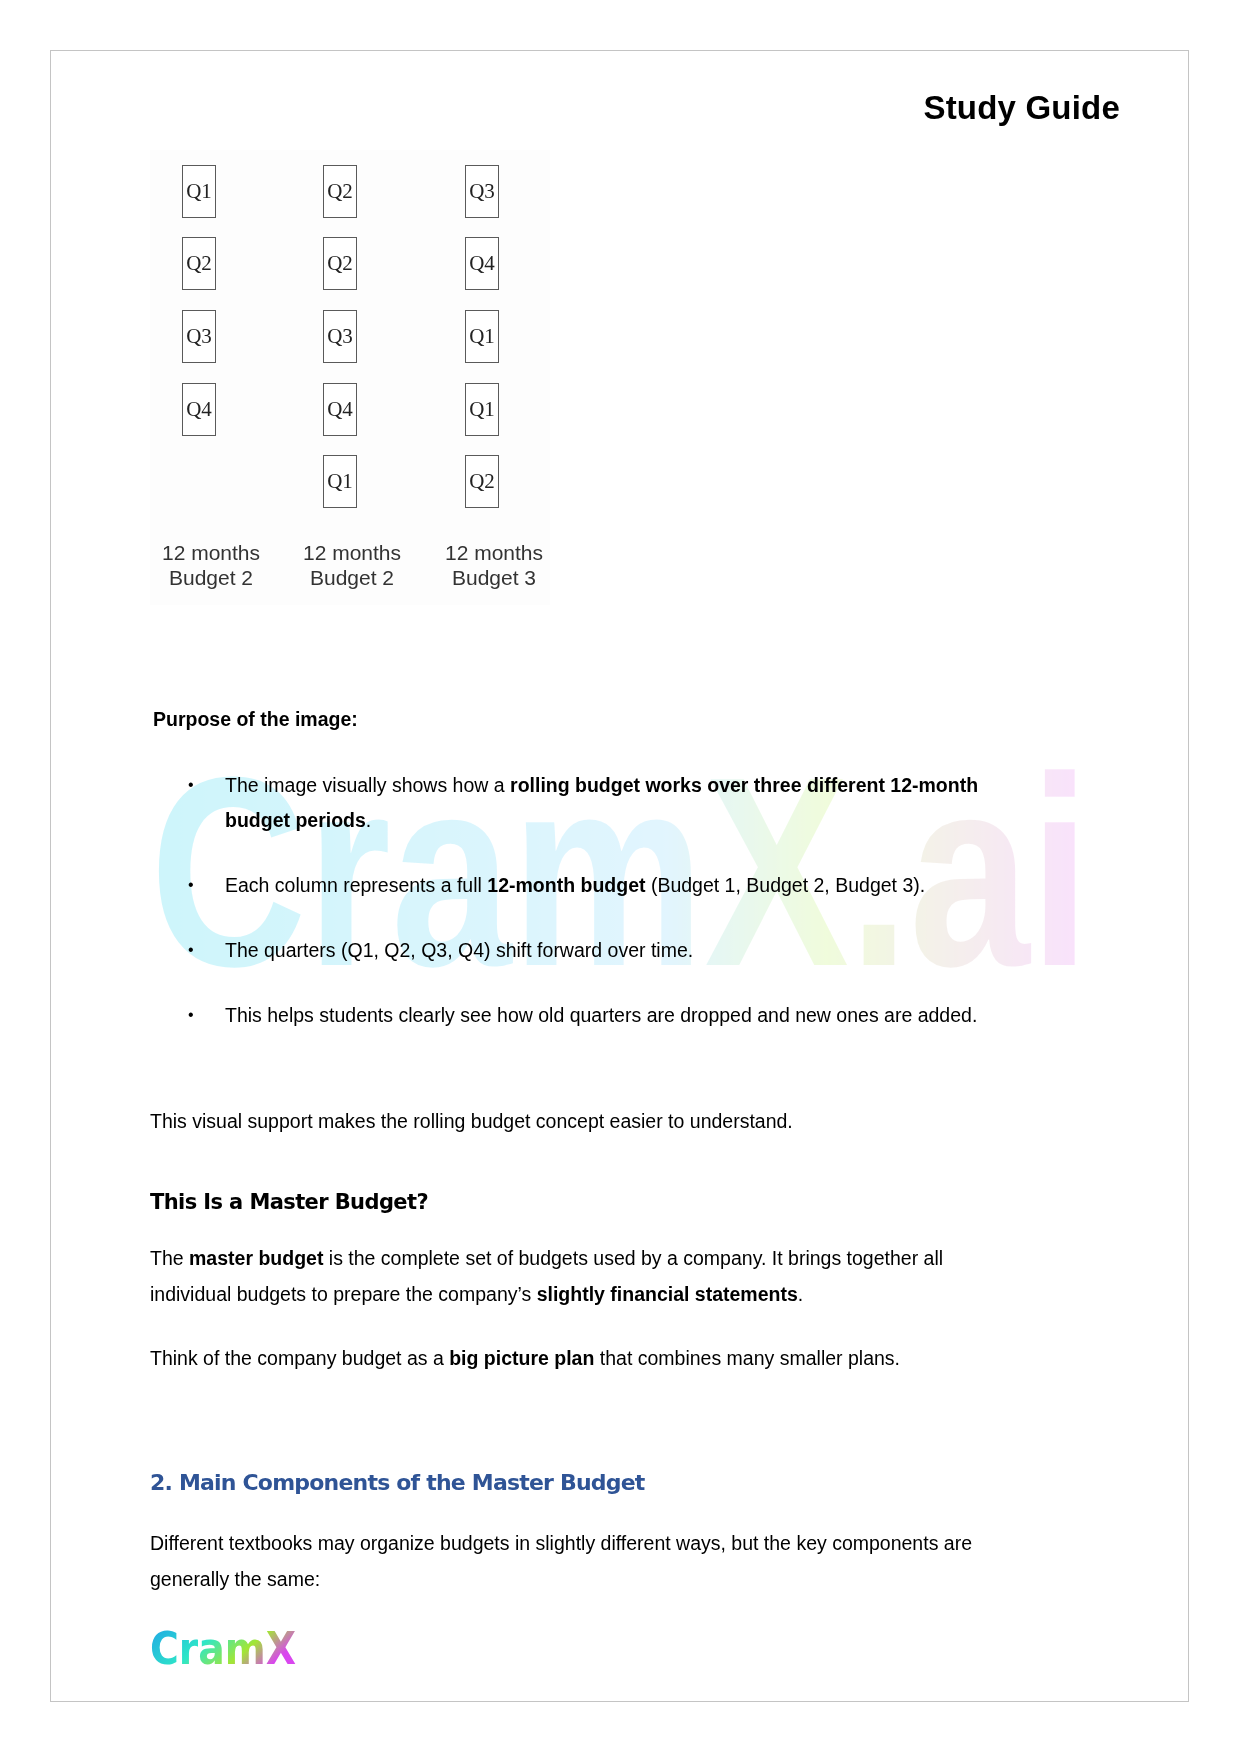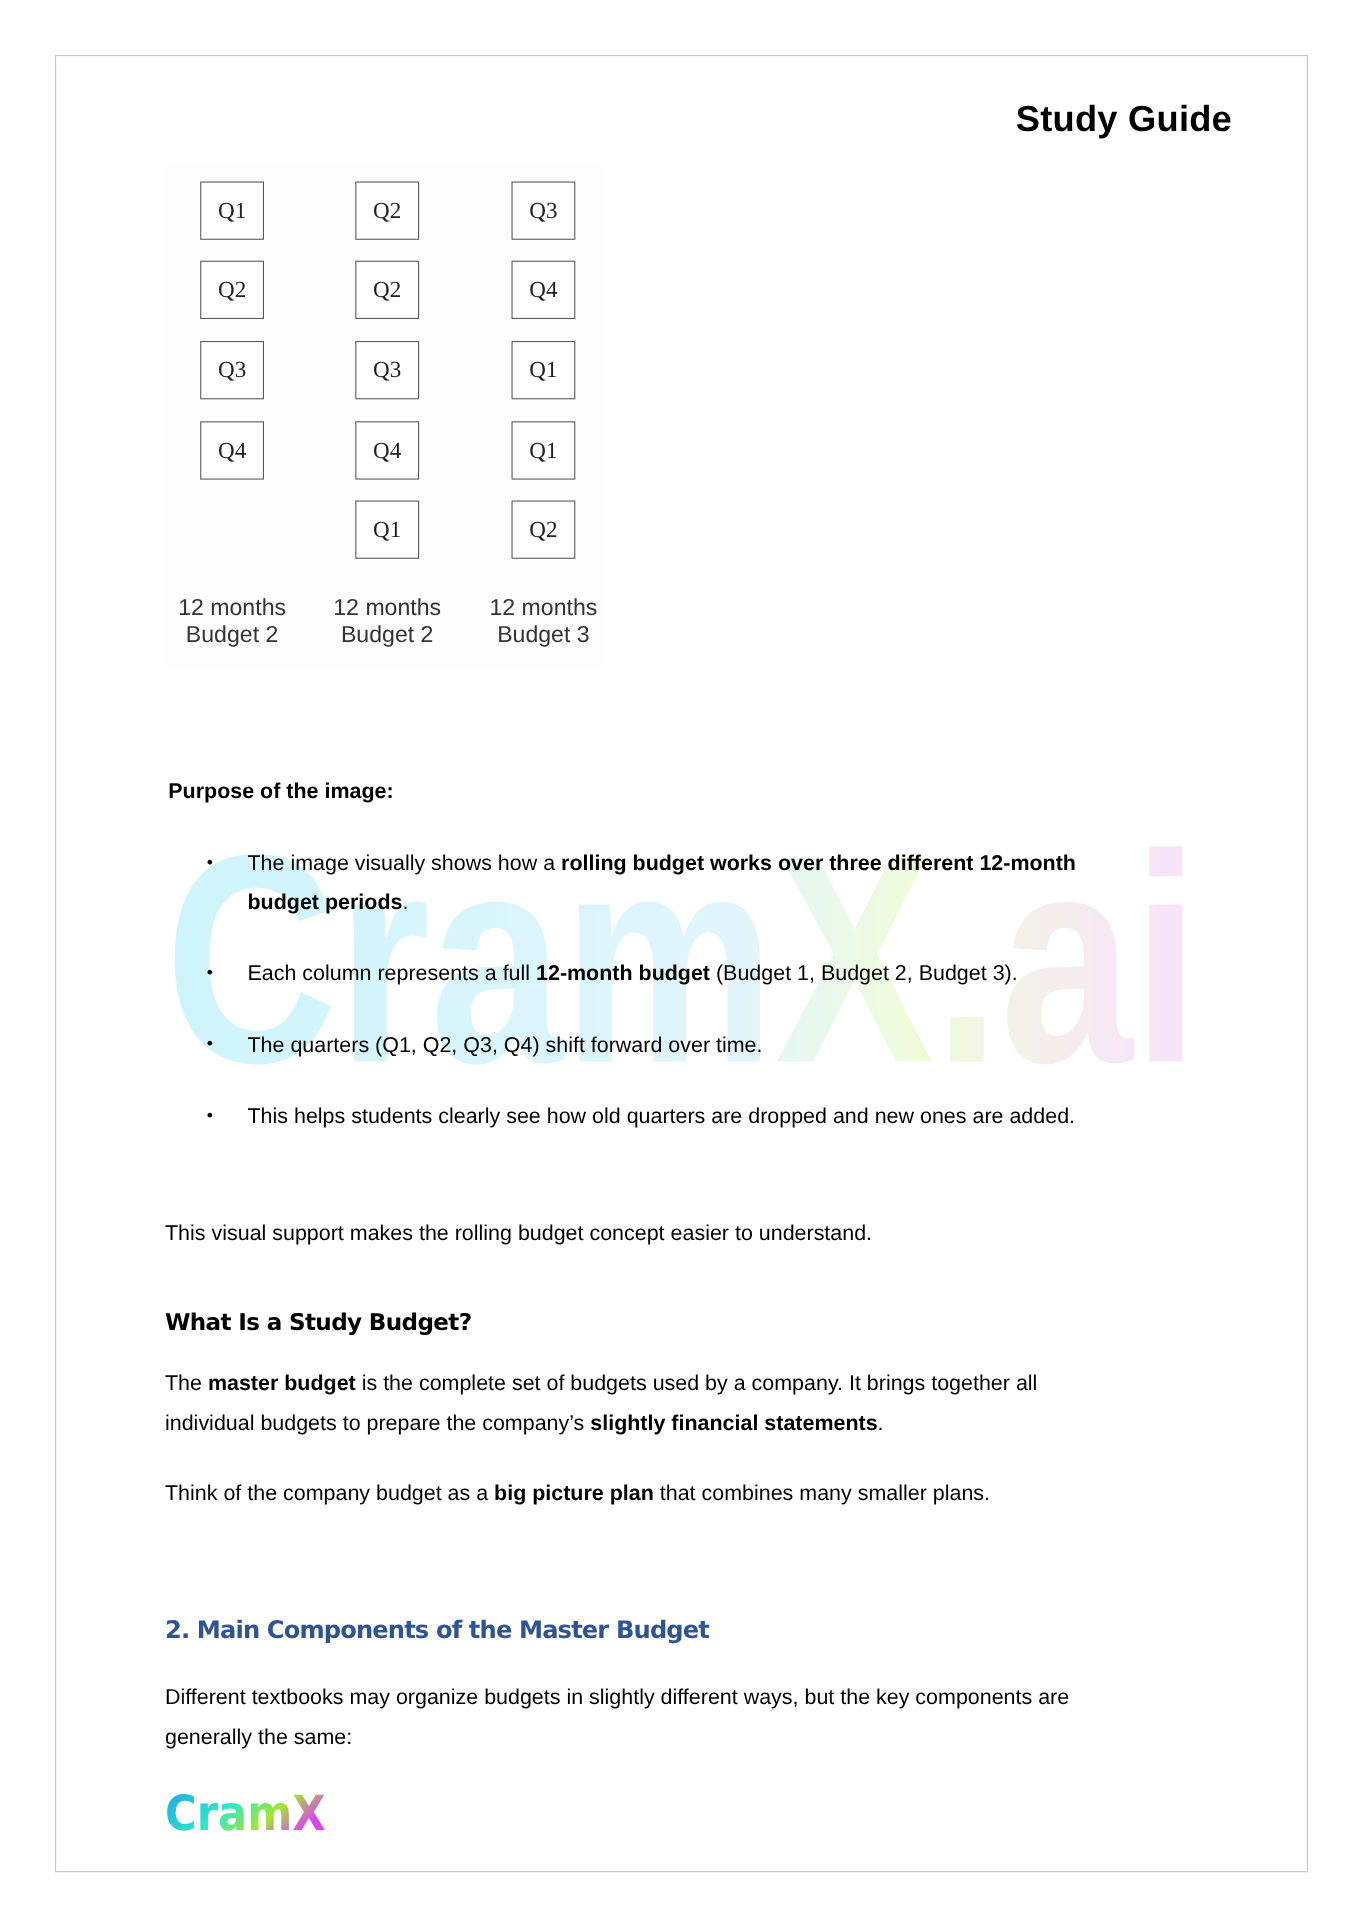--- a/index.html
+++ b/index.html
@@ -14,21 +14,21 @@
     .header-title {
       position: absolute; left: 812px; width: 308px; top: 88px; text-align: right;
       font-size: 33px; font-weight: bold; line-height: 40px; letter-spacing: 0.2px;
     }
     
     .figure {
       position: absolute; left: 150px; top: 150px; width: 400px; height: 455px;
       background: #fdfdfd;
     }
     .qbox {
-      position: absolute; width: 58px; height: 53px; box-sizing: border-box;
+      position: absolute; width: 34px; height: 53px; box-sizing: border-box;
       border: 1.5px solid #5a5a5a; background: #fff;
       font-family: "Liberation Serif", serif; font-size: 21px; color: #222;
       display: flex; align-items: center; justify-content: center;
     }
     .fig-label {
       position: absolute; width: 120px; text-align: center;
       font-family: Liberation Sans, sans-serif; font-size: 21px; line-height: 25px; color: #333;
     }
     
     .watermark {
@@ -118,21 +118,21 @@
 </div>
 
 <span class="bullet-dot" style="left:188px;top:932px">•</span>
 <div class="txt" style="left:225px;top:932px">The quarters (Q1, Q2, Q3, Q4) shift forward over time.</div>
 
 <span class="bullet-dot" style="left:188px;top:997px">•</span>
 <div class="txt" style="left:225px;top:997px">This helps students clearly see how old quarters are dropped and new ones are added.</div>
 
 <div class="txt" style="left:150px;top:1103px">This visual support makes the rolling budget concept easier to understand.</div>
 
-<div class="h-master">What Is a Study Budget?</div>
+<div class="h-master">This Is a Master Budget?</div>
 
 <div class="txt" style="left:150px;top:1240px">
   <span>The </span><span class="bold">master budget</span><span> is the complete set of budgets used by a company. It brings together all</span>
 </div>
 <div class="txt" style="left:150px;top:1276px">
   <span>individual budgets to prepare the company’s </span><span class="bold">slightly financial statements</span><span>.</span>
 </div>
 <div class="txt" style="left:150px;top:1340px">
   <span>Think of the company budget as a </span><span class="bold">big picture plan</span><span> that combines many smaller plans.</span>
 </div>

